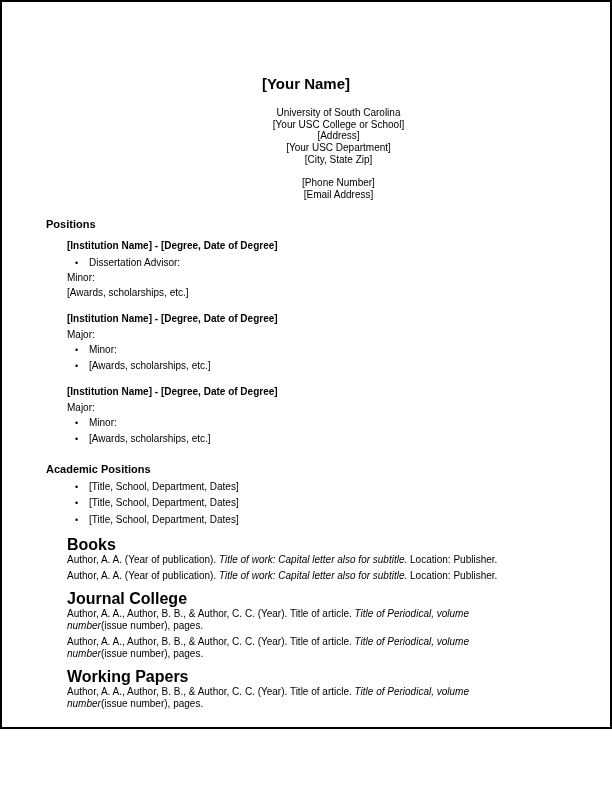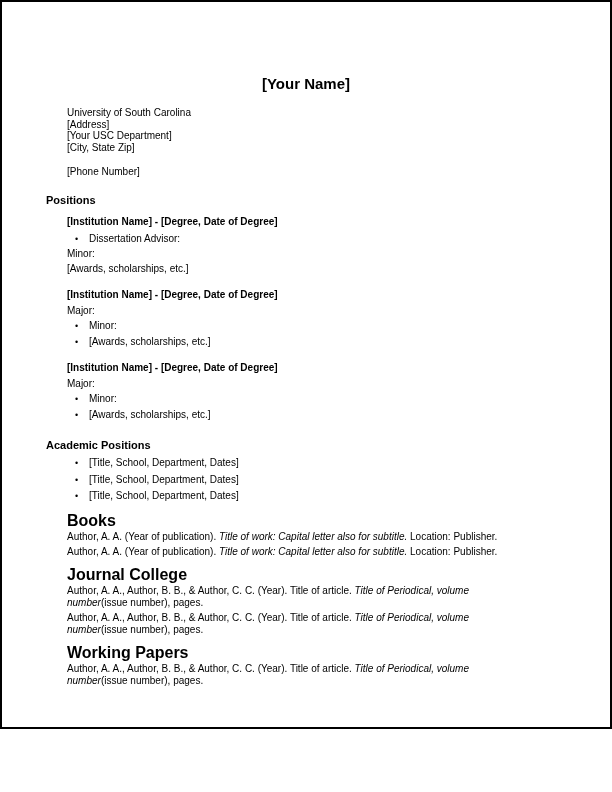--- a/index.html
+++ b/index.html
@@ -19,20 +19,21 @@
   .doc-title {
     padding-top: 73px;
     text-align: center;
     font-size: 15px;
     font-weight: bold;
     line-height: 17px;
   }
   .contact {
     margin: 15px 0 0 65px;
     line-height: 11.7px;
+    text-align: center;
   }
   .blank-line { height: 11.7px; }
   .sec-h {
     margin-left: 44px;
     font-weight: bold;
     font-size: 11px;
     line-height: 12px;
   }
   .mt-edu { margin-top: 17px; }
   .mt-ap  { margin-top: 18px; }
@@ -68,25 +69,27 @@
 </style>
 </head>
 <body>
 
 <div class="page">
 
   <div class="doc-title">[Your Name]</div>
 
   <div class="contact">
     <div>University of South Carolina</div>
+    <div>[Your USC College or School]</div>
     <div>[Address]</div>
     <div>[Your USC Department]</div>
     <div>[City, State Zip]</div>
     <div class="blank-line"></div>
     <div>[Phone Number]</div>
+    <div>[Email Address]</div>
   </div>
 
   <div class="sec-h mt-edu">Positions</div>
 
   <div class="content">
     <div class="e1">
       <div class="entry-title">[Institution Name] - [Degree, Date of Degree]</div>
       <div class="li mt5"><span class="bullet">•</span><span>Dissertation Advisor:</span></div>
       <div class="plain mt3">Minor:</div>
       <div class="plain mt3">[Awards, scholarships, etc.]</div>

